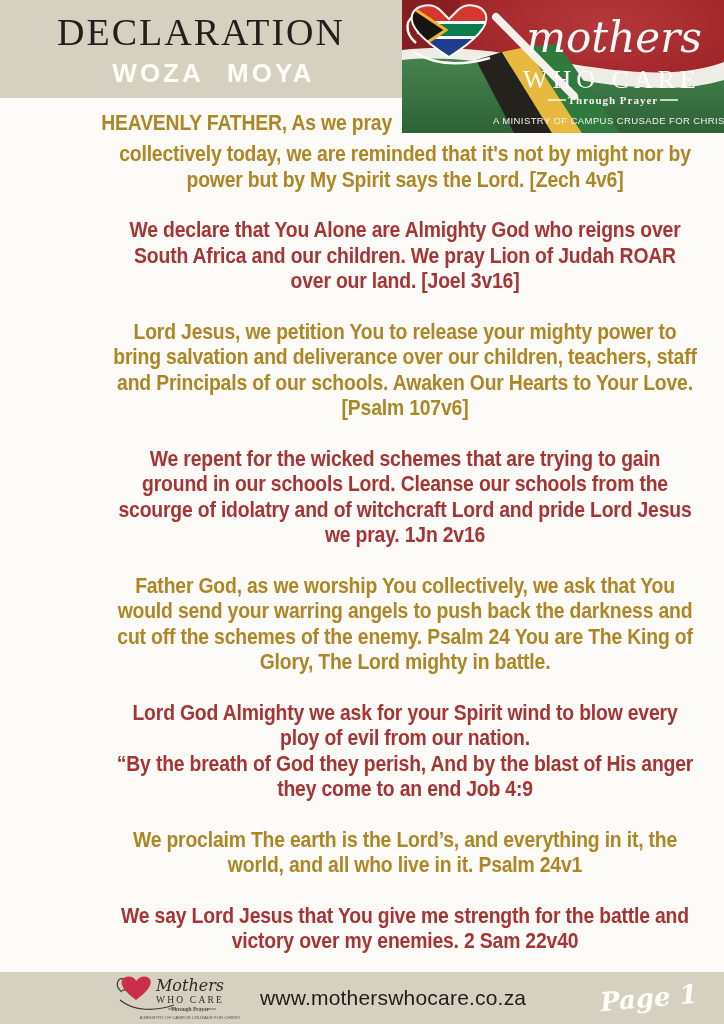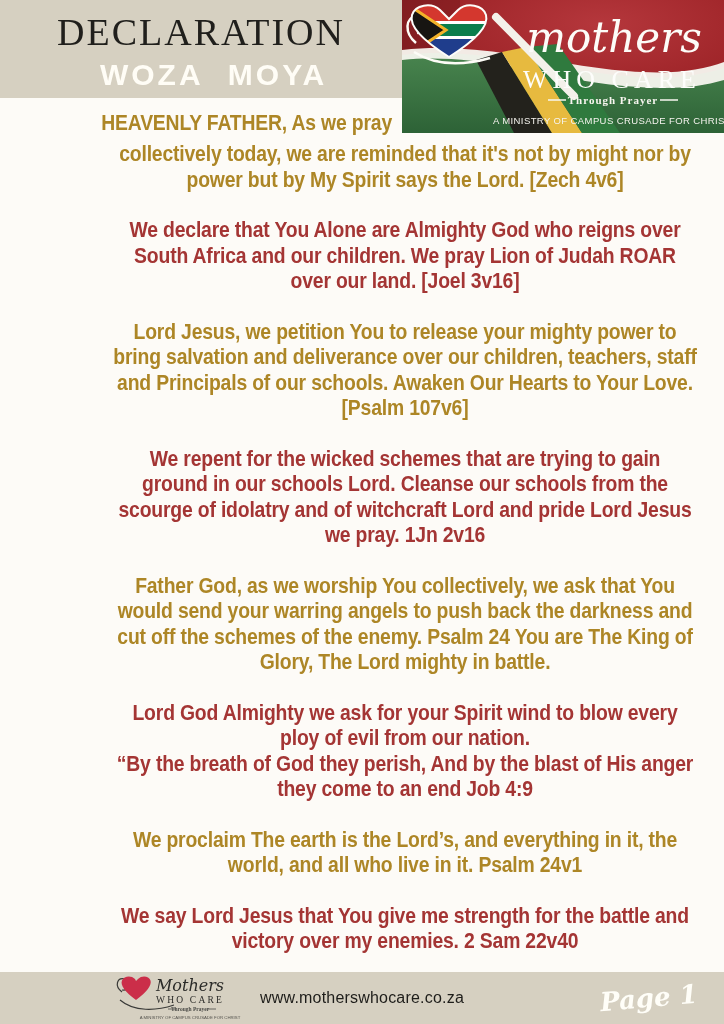--- a/index.html
+++ b/index.html
@@ -3,21 +3,21 @@
 <meta charset="utf-8">
 <style>
   html,body{margin:0;padding:0;background:#e8e8e8;}
   .page{position:relative;width:724px;height:1024px;background:var(--paper,#fdfbf7);
         overflow:hidden;font-family:"Liberation Sans",sans-serif;}
 
   
   .beige-block{position:absolute;left:0;top:0;width:402px;height:98px;background:var(--beige,#d6d0c1);}
   .title{margin:0;padding-top:10px;text-align:center;font-family:"Liberation Serif",serif;
          font-size:38px;letter-spacing:2px;color:#201f1c;font-weight:400;}
-  .subtitle{margin-top:4px;text-align:center;font-size:30px;font-weight:700;
+  .subtitle{margin-top:4px;text-align:center;font-size:26px;font-weight:700;
             letter-spacing:3px;word-spacing:14px;color:#fffdf6;padding-left:25px;}
 
   
   .logo{position:absolute;left:402px;top:0;width:322px;height:133px;line-height:0;}
 
   
   .body{position:absolute;left:0;top:104px;width:724px;margin-left:43px;}
   .para{width:810px;margin:0 -43px 25px -43px;transform:scaleX(0.88);transform-origin:center top;
         font-weight:700;font-size:22px;line-height:25.5px;letter-spacing:-0.2px;text-align:center;}
   .para[data-color="gold"]{color:var(--gold,#ad8626);}
@@ -25,21 +25,21 @@
   .ptext{white-space:pre;}
   .logo-gap{float:right;width:360px;height:31px;}
   .p-first{margin-top:6px;}
   .amen{margin-top:1px;text-align:center;font-size:23px;line-height:24px;
         letter-spacing:0.5px;color:var(--amen,#b2a050);}
 
   
   .footer{position:absolute;left:0;top:972px;width:724px;height:52px;
           background:var(--beige,#d6d0c1);display:flex;align-items:center;}
   .footer-logo{margin-left:112px;flex:0 0 auto;line-height:0;}
-  .footer-site{margin-left:16px;font-size:16px;color:#1e1d1a;letter-spacing:0.2px;}
+  .footer-site{margin-left:16px;font-size:21px;color:#1e1d1a;letter-spacing:0.2px;}
   .footer-page{margin-left:auto;margin-right:26px;font-family:"DejaVu Serif",serif;
                font-style:italic;font-weight:700;font-size:26px;color:#fffef8;transform:rotate(-5deg);}
 </style>
 </head>
 <body>
 
 <div class="page">
 
   <div class="beige-block">
     <div class="title">DECLARATION</div>

